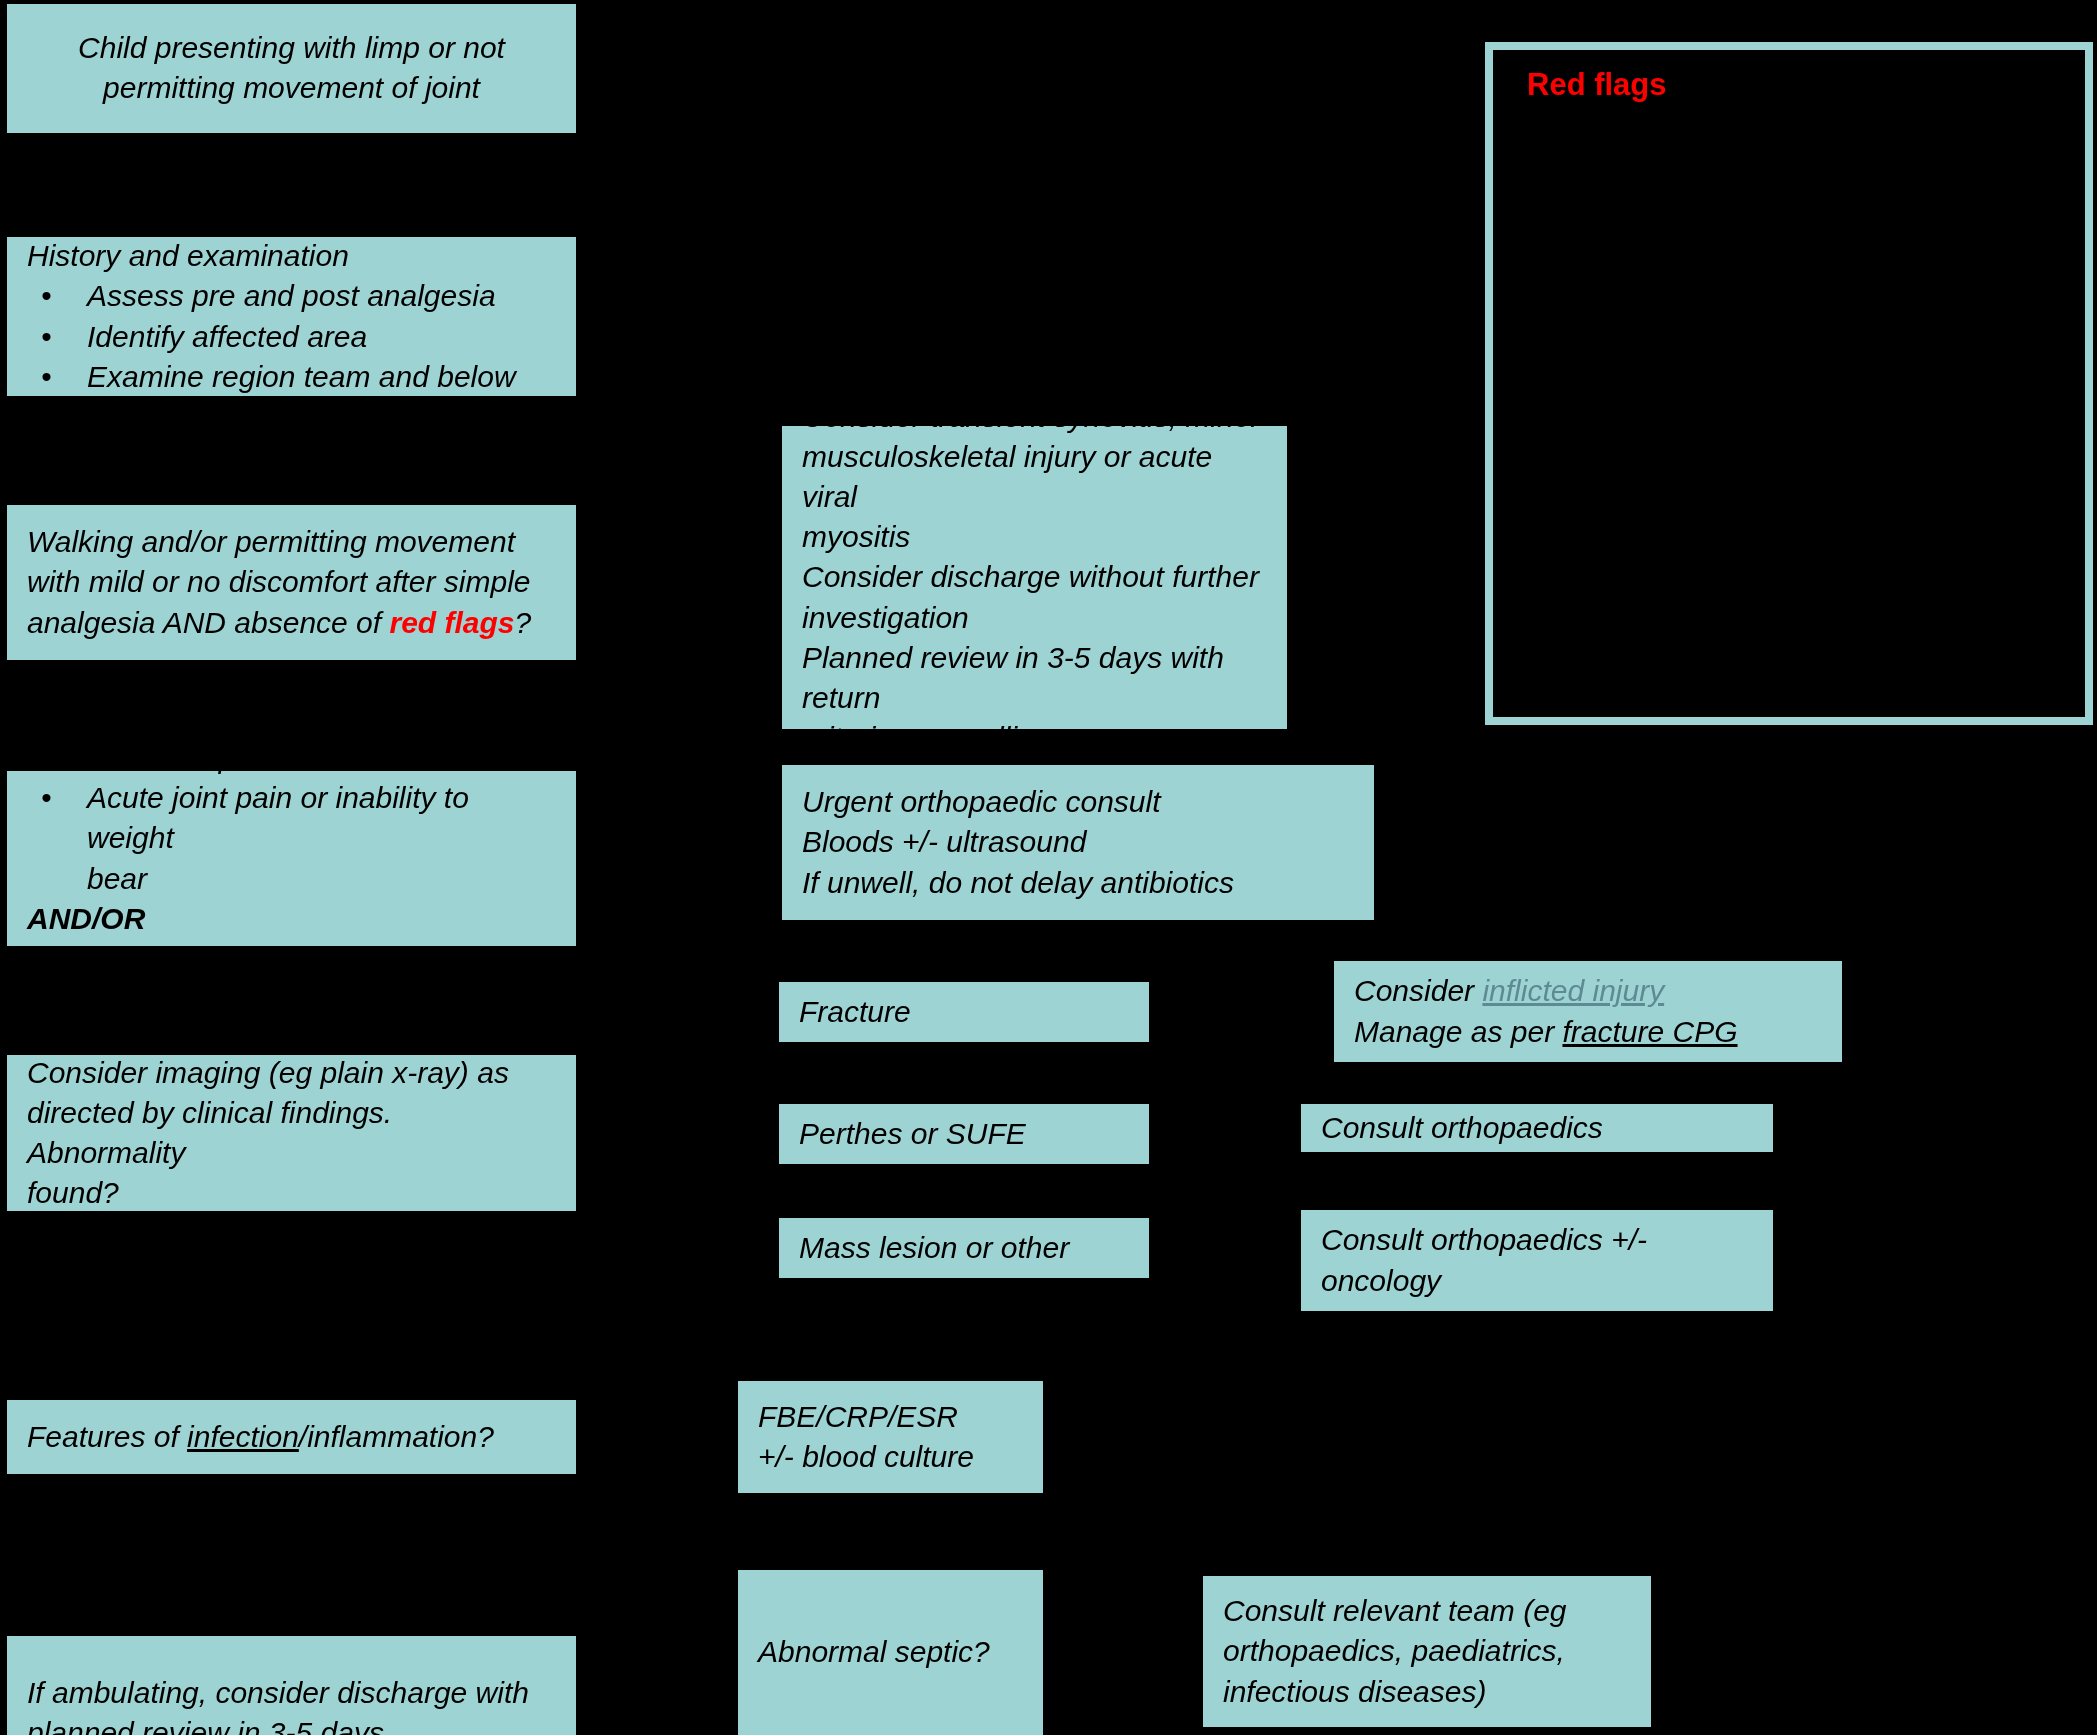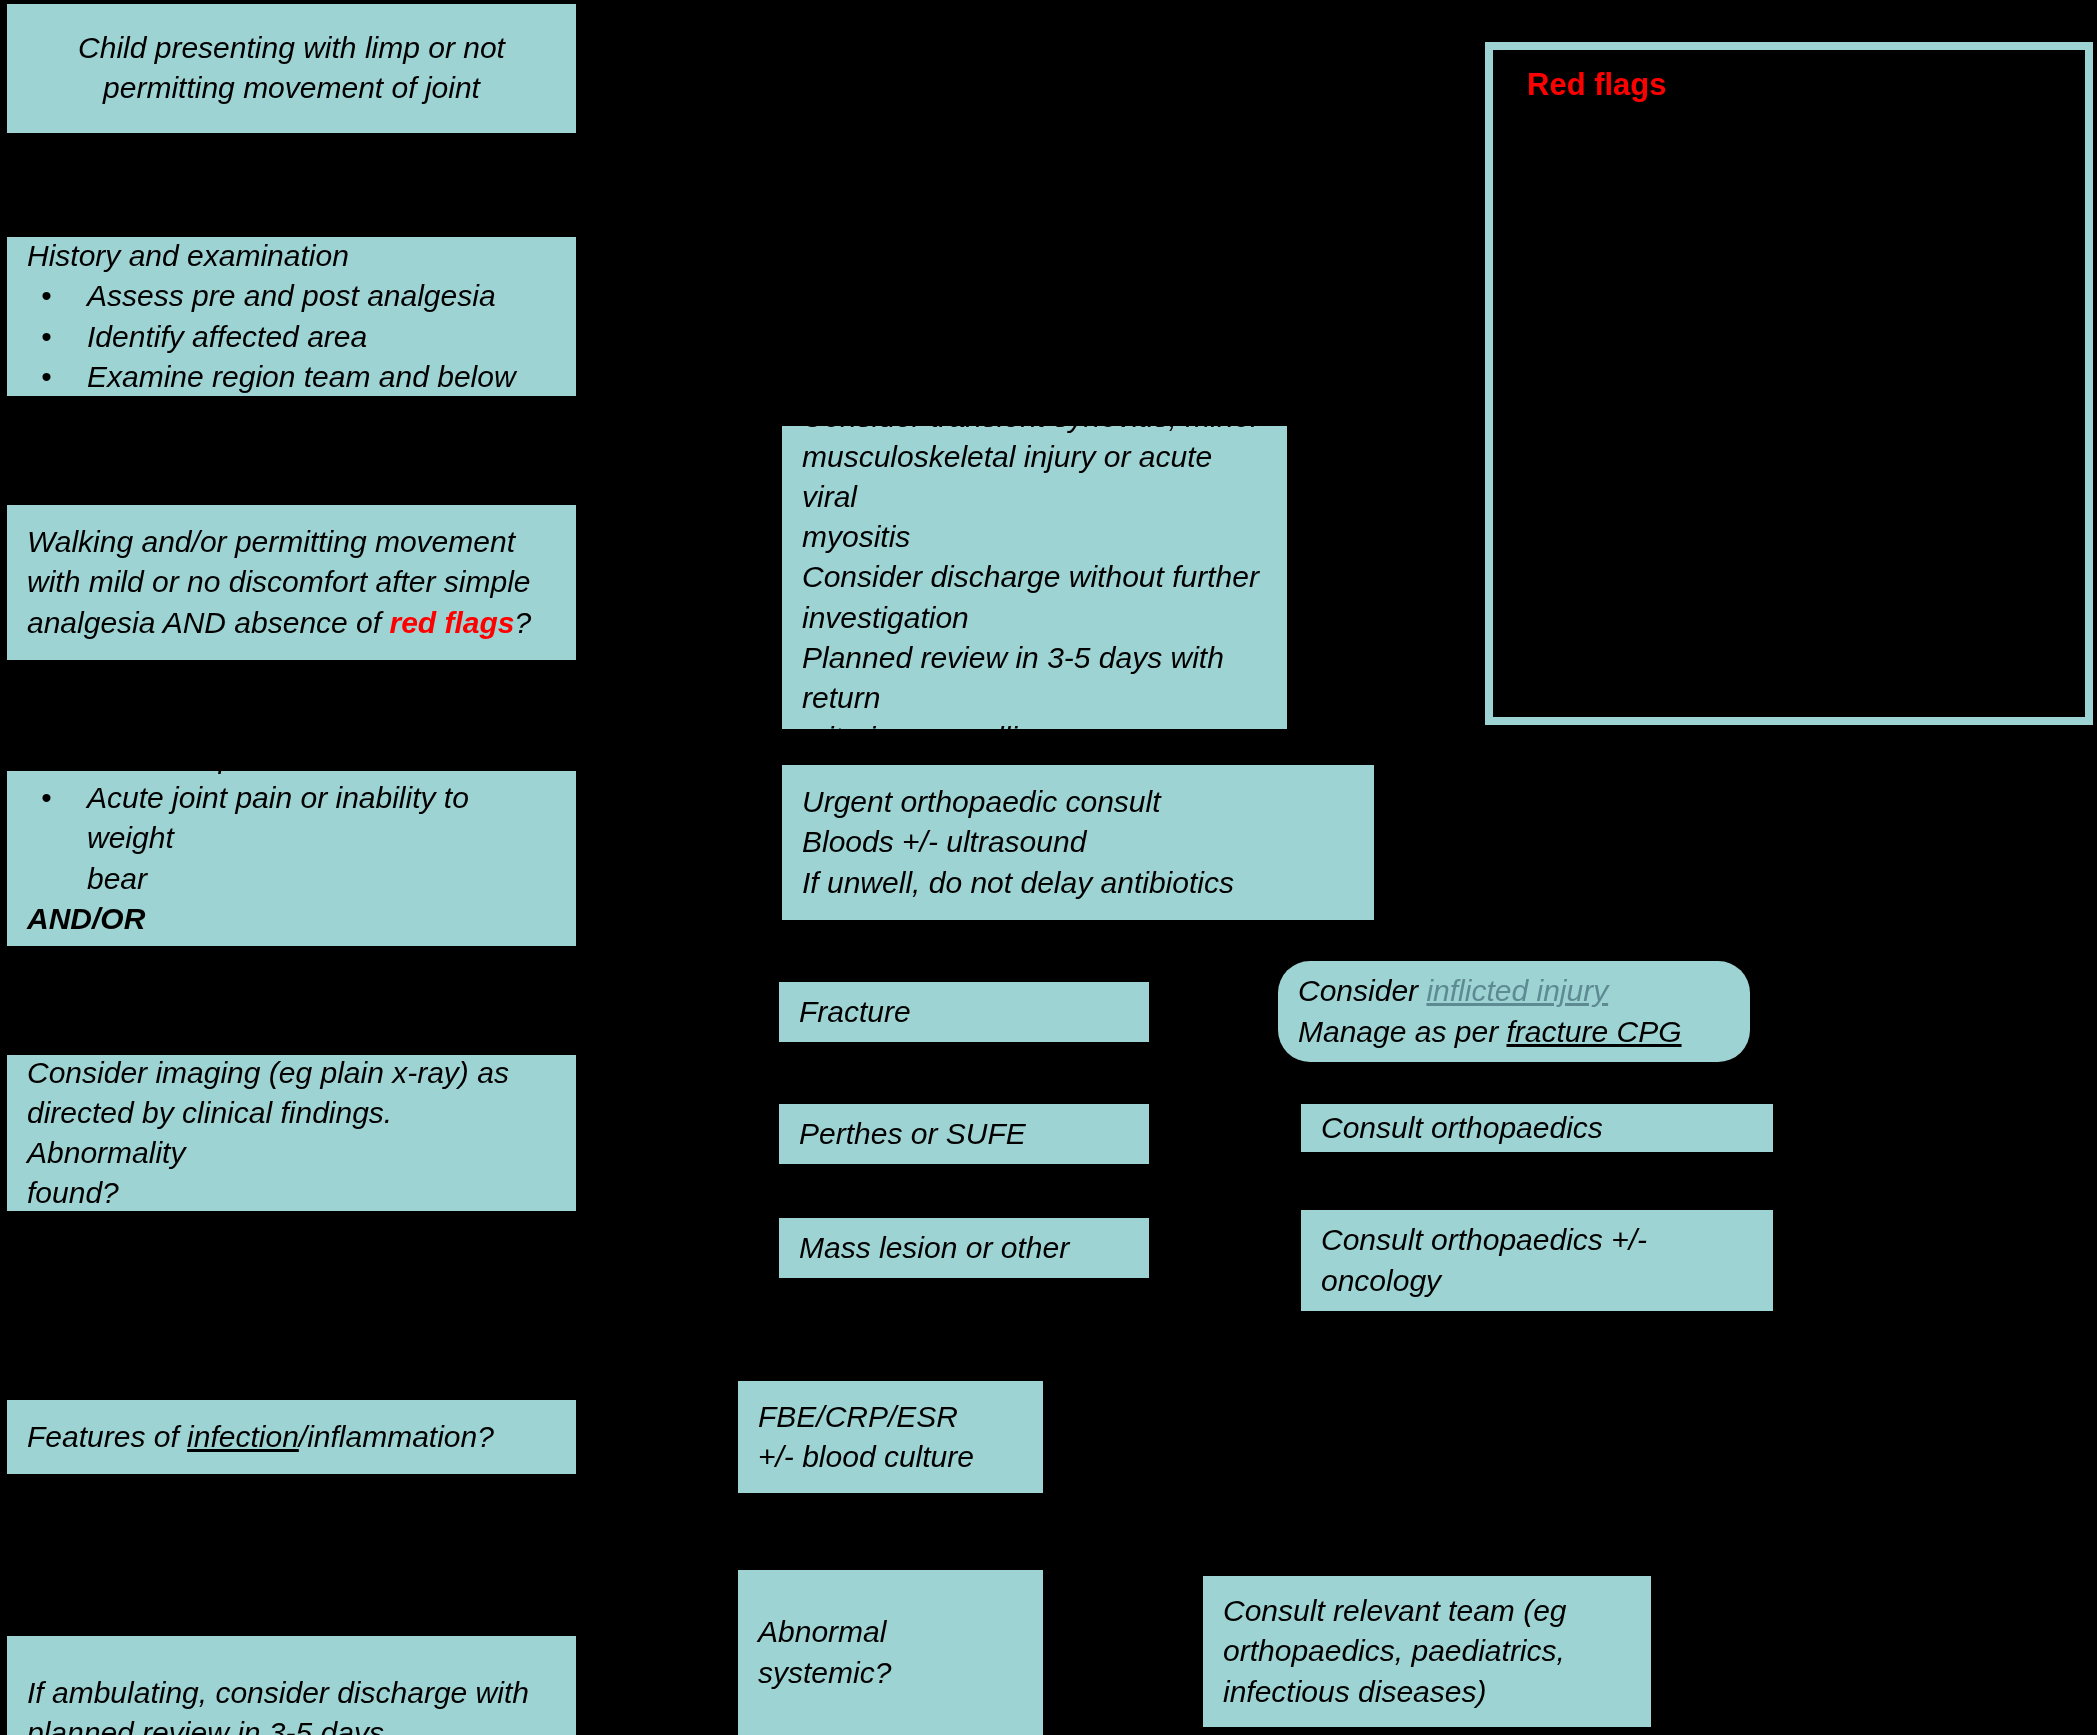--- a/index.html
+++ b/index.html
@@ -165,24 +165,24 @@
   <div class="node vcenter" style="left:779px; top:1218px; width:370px; height:60px;">
     <span class="plain-line">Mass lesion or other</span>
   </div>
 
   <div class="node vcenter" style="left:738px; top:1381px; width:305px; height:112px;">
     <span class="plain-line">FBE/CRP/ESR</span>
     <span class="plain-line">+/- blood culture</span>
   </div>
 
   <div class="node vcenter" style="left:738px; top:1570px; width:305px; height:165px;">
-    <span class="plain-line">Abnormal systemic?</span>
-  </div>
-
-  <div class="node vcenter" style="left:1278px; top:961px; width:472px; height:101px;border-radius:32px;">
+    <span class="plain-line">Abnormal septic?</span>
+  </div>
+
+  <div class="node vcenter" style="left:1334px; top:961px; width:508px; height:101px;">
     <span class="plain-line"><span>Consider </span><span class="link-muted">inflicted injury</span></span>
     <span class="plain-line"><span>Manage as per </span><span class="link-strong">fracture CPG</span></span>
   </div>
 
   <div class="node vcenter" style="left:1301px; top:1104px; width:472px; height:48px;">
     <span class="plain-line">Consult orthopaedics</span>
   </div>
 
   <div class="node vcenter" style="left:1301px; top:1210px; width:472px; height:101px;">
     <span class="plain-line">Consult orthopaedics +/-</span>

